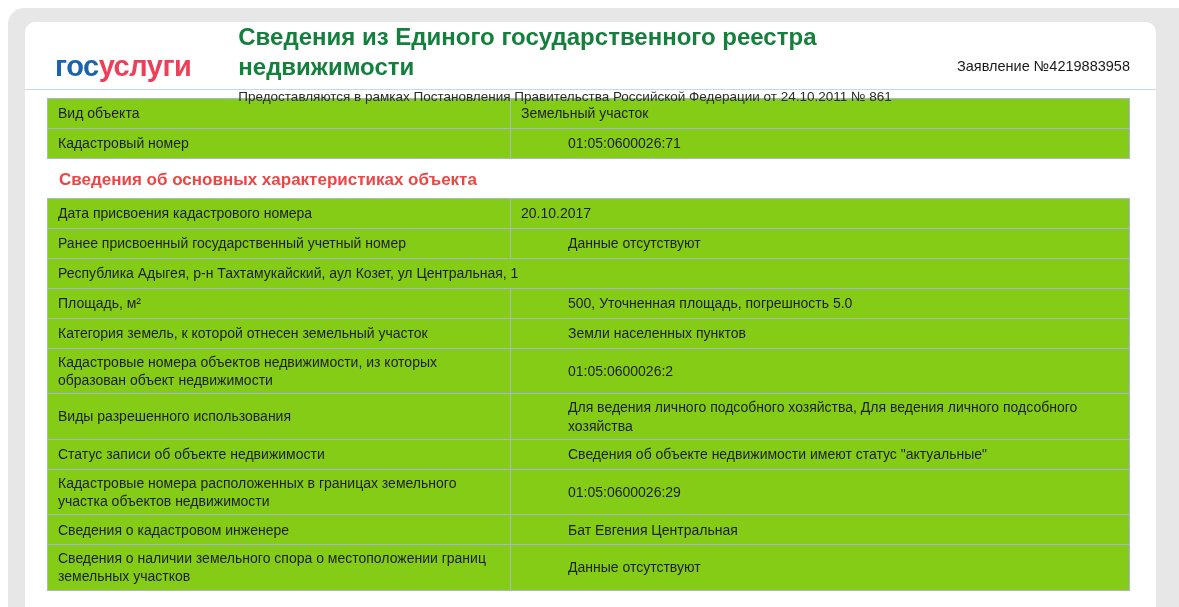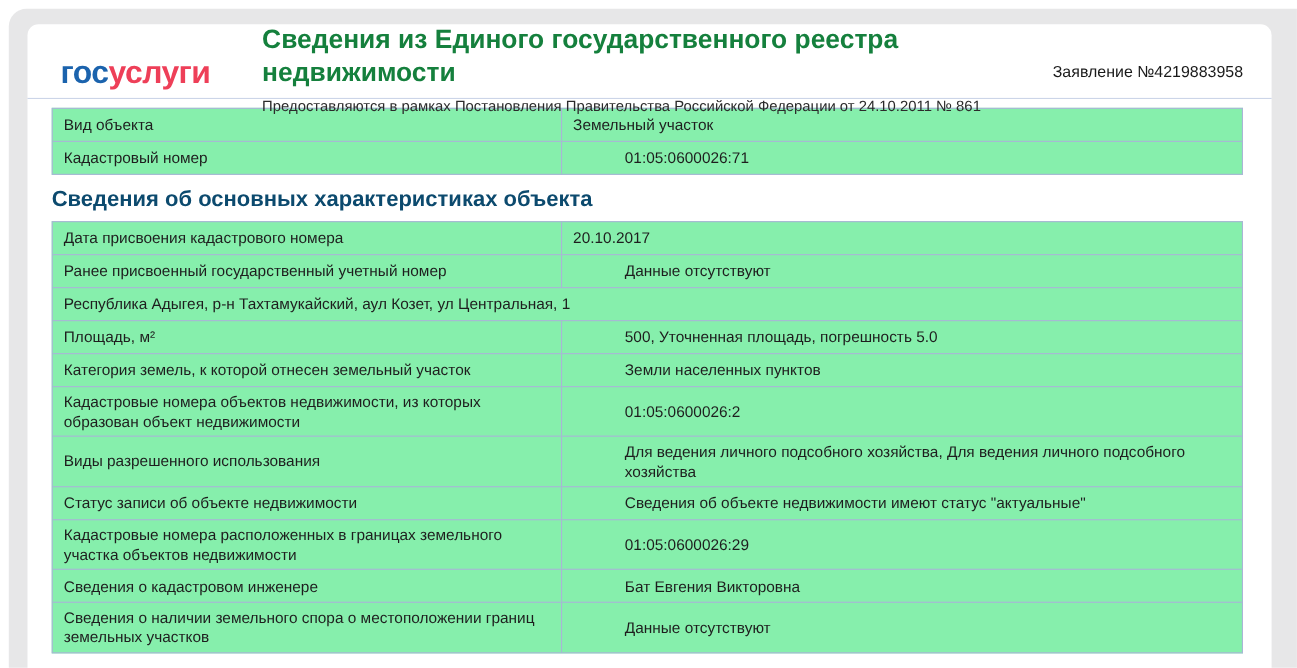--- a/index.html
+++ b/index.html
@@ -56,43 +56,43 @@
     margin-left: auto;
     font-size: 14.5px;
     color: #1a1a1a;
     padding-top: 6px;
     white-space: nowrap;
   }
   .content { padding: 0 26px 0 22px; }
   .table {
     border: 1px solid #a9b5d6;
     margin-top: 8px;
-    background: #86efac;
+    background: #84cc16;
   }
   .t-row { display: flex; }
   .t-row + .t-row { border-top: 1px solid #a9b5d6; gap: 47px; }
   .t-cell {
     padding: 4px 10px;
     font-size: 14px;
     display: flex;
     align-items: center;
     min-height: 29px;
     line-height: 1.3;
   }
   .t-label {
     flex: 0 0 463px;
     width: 463px;
     border-right: 1px solid #a9b5d6;
   }
   .t-value { flex: 1; }
   .section-title {
-    font-size: 20px;
+    font-size: 17px;
     font-weight: 700;
-    color: #0c4a6e;
-    margin: 11px 0 2px 0;
+    color: #ef4444;
+    margin: 11px 0 2px 12px;
   }
 </style>
 </head>
 <body>
 
 <div class="backdrop">
   <div class="doc">
 
     <header>
       <div class="logo">
@@ -150,21 +150,21 @@
           <div class="t-row">
             <div class="t-cell t-label">Статус записи об объекте недвижимости</div>
             <div class="t-cell t-value">Сведения об объекте недвижимости имеют статус "актуальные"</div>
           </div>
           <div class="t-row">
             <div class="t-cell t-label">Кадастровые номера расположенных в границах земельного участка объектов недвижимости</div>
             <div class="t-cell t-value">01:05:0600026:29</div>
           </div>
           <div class="t-row">
             <div class="t-cell t-label">Сведения о кадастровом инженере</div>
-            <div class="t-cell t-value">Бат Евгения Викторовна</div>
+            <div class="t-cell t-value">Бат Евгения Центральная</div>
           </div>
           <div class="t-row">
             <div class="t-cell t-label">Сведения о наличии земельного спора о местоположении границ земельных участков</div>
             <div class="t-cell t-value">Данные отсутствуют</div>
           </div>
         </div>
     </div>
 
   </div>
 </div>

